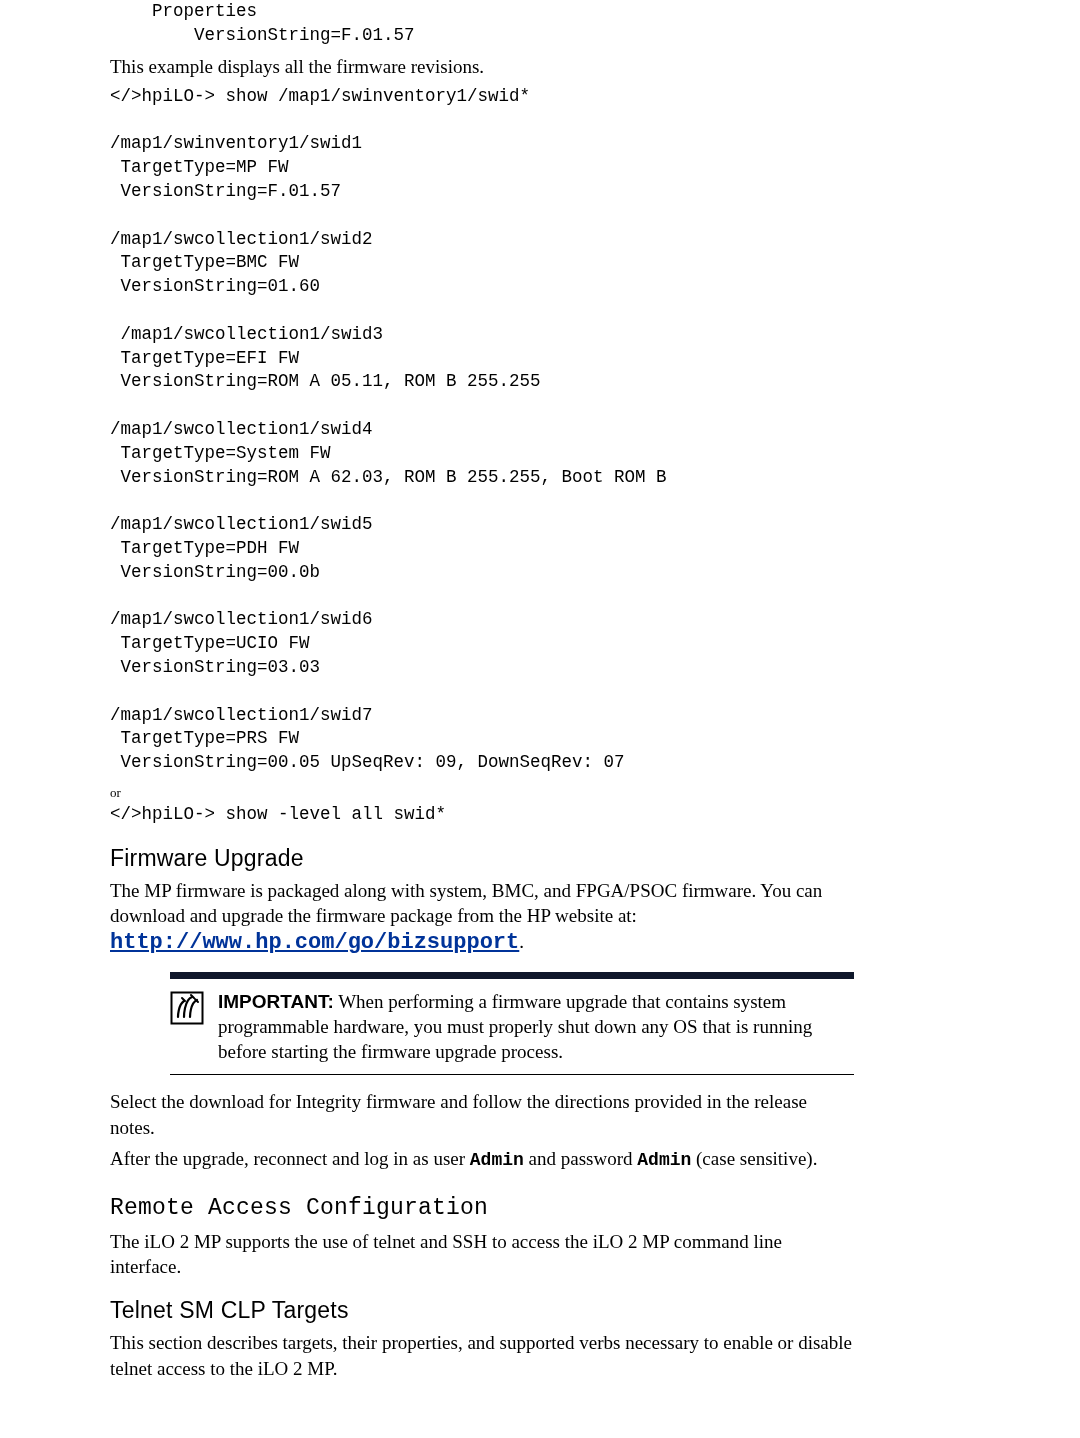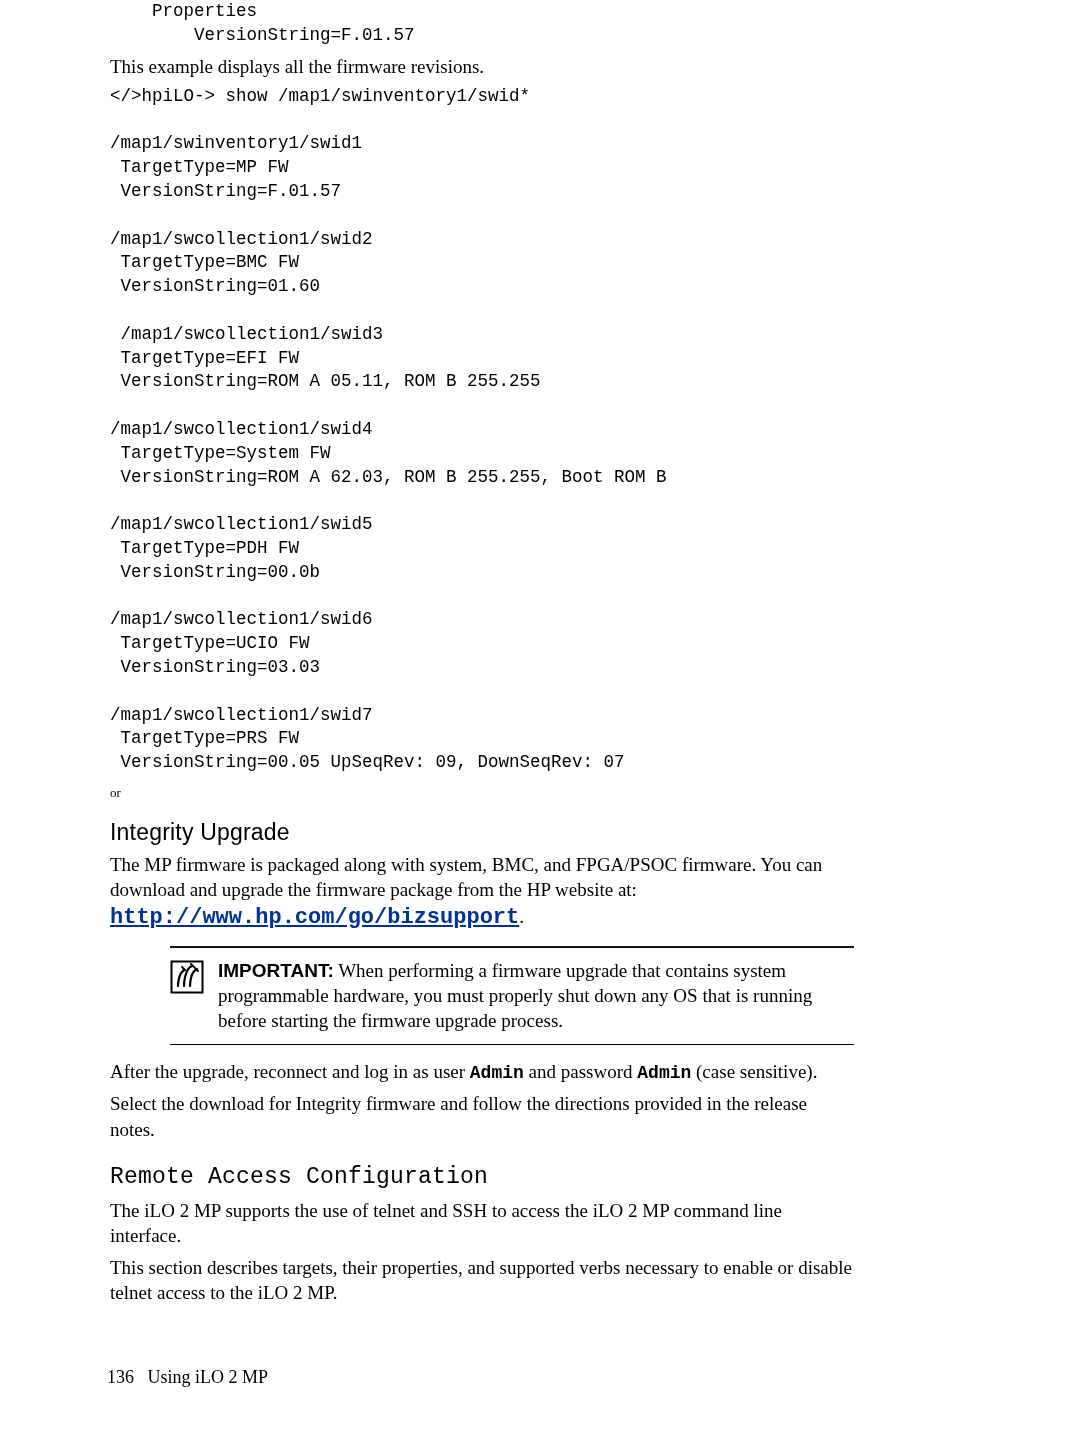--- a/index.html
+++ b/index.html
@@ -51,21 +51,21 @@
     letter-spacing: 0.2px;
   }
   h2.sec {
     font-family: Liberation Mono, monospace;
     font-weight: 400;
     font-size: 23px;
     margin: 22px 0 8px 0;
     letter-spacing: 0.2px;
   }
   .callout {
-    border-top: 2px solid #0f172a;
+    border-top: 7px solid #0f172a;
     border-bottom: 1px solid #000;
     margin: 14px 0 14px 60px;
     padding: 10px 0 10px 0;
     display: flex;
     align-items: flex-start;
     gap: 14px;
   }
   .callout .icon {
     flex: 0 0 auto;
     margin-top: 2px;
@@ -121,52 +121,54 @@
  TargetType=UCIO FW
  VersionString=03.03
 
 /map1/swcollection1/swid7
  TargetType=PRS FW
  VersionString=00.05 UpSeqRev: 09, DownSeqRev: 07
 </pre>
 
   <p class="or indent1">or</p>
 
+  <pre class="code indent1">&lt;/&gt;hpiLO-&gt; show -level all swid*</pre>
 
-  <h3 class="sec">Integrity Upgrade</h3>
+  <h3 class="sec">Firmware Upgrade</h3>
 
 
   <p class="body indent1">
     <span>The MP firmware is packaged along with system, BMC, and FPGA/PSOC firmware. You can download and upgrade the firmware package from the HP website at: </span><br>
     <a class="link" href="#">http://www.hp.com/go/bizsupport</a><span>.</span>
   </p>
 
   <div class="callout">
     <span class="icon">
       <svg width="34" height="34" viewBox="0 0 34 34">
         <rect x="1.5" y="1.5" width="31" height="31" fill="none" stroke="#000" stroke-width="2"></rect>
         <path d="M8 26 C8 26 8 14 14 10 M14 26 C14 26 14 9 22 6 M20 26 C20 26 20 12 27 9" stroke="#000" stroke-width="2.2" fill="none" stroke-linecap="round"></path>
         <path d="M12 7 L15 10 M21 4 L24 7 M25 8 L28 11" stroke="#000" stroke-width="2" fill="none" stroke-linecap="round"></path>
       </svg>
     </span>
     <div class="text">
       <span class="label">IMPORTANT:</span><span>   When performing a firmware upgrade that contains system programmable hardware, you must properly shut down any OS that is running before starting the firmware upgrade process.</span>
     </div>
   </div>
 
+  <p class="body indent1">Select the download for Integrity firmware and follow the directions provided in the release notes.</p>
+
   <p class="body indent1">
     <span>After the upgrade, reconnect and log in as user </span><span class="monob">Admin</span><span> and password </span><span class="monob">Admin</span><span> (case sensitive).</span>
   </p>
-
-  <p class="body indent1">Select the download for Integrity firmware and follow the directions provided in the release notes.</p>
 
   <h2 class="sec">Remote Access Configuration</h2>
 
   <p class="body indent1">The iLO 2 MP supports the use of telnet and SSH to access the iLO 2 MP command line interface.</p>
 
+  <h3 class="sec">Telnet SM CLP Targets</h3>
 
   <p class="body indent1">This section describes targets, their properties, and supported verbs necessary to enable or disable telnet access to the iLO 2 MP.</p>
 
   <div class="footer">
     <span>136</span>&nbsp;&nbsp;&nbsp;<span>Using iLO 2 MP</span>
   </div>
 
 </div>
 
 </body></html>

